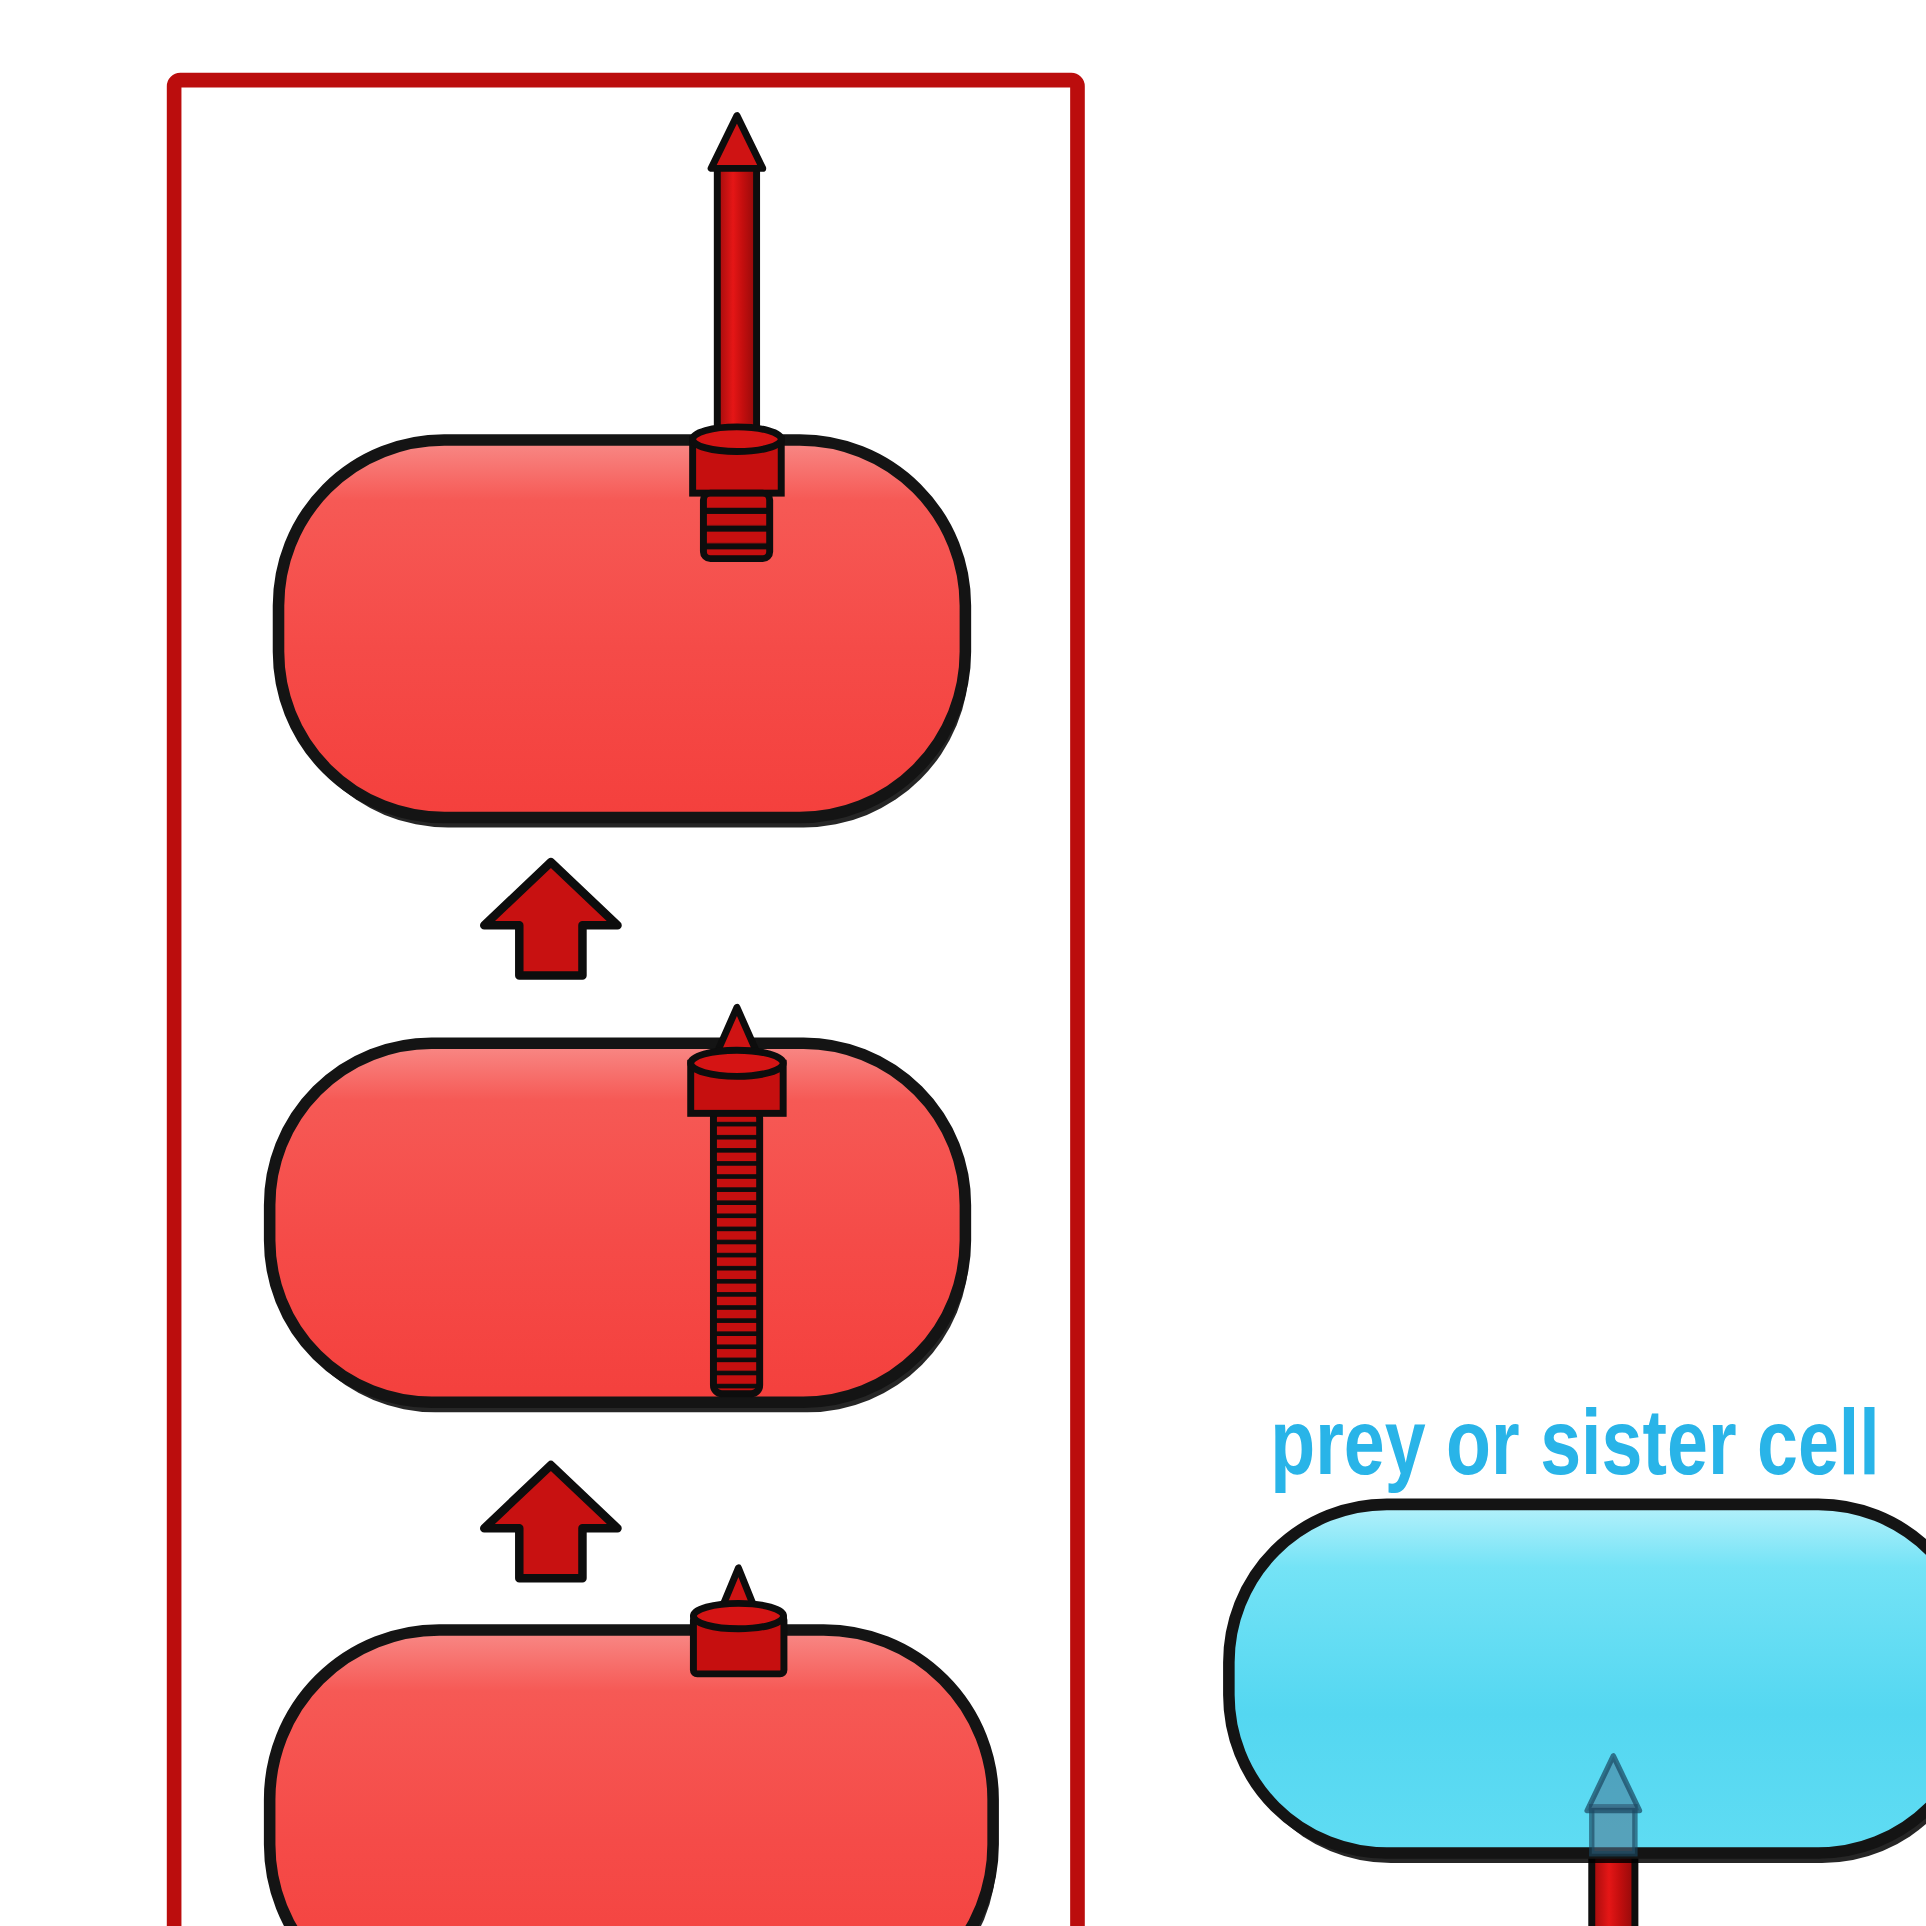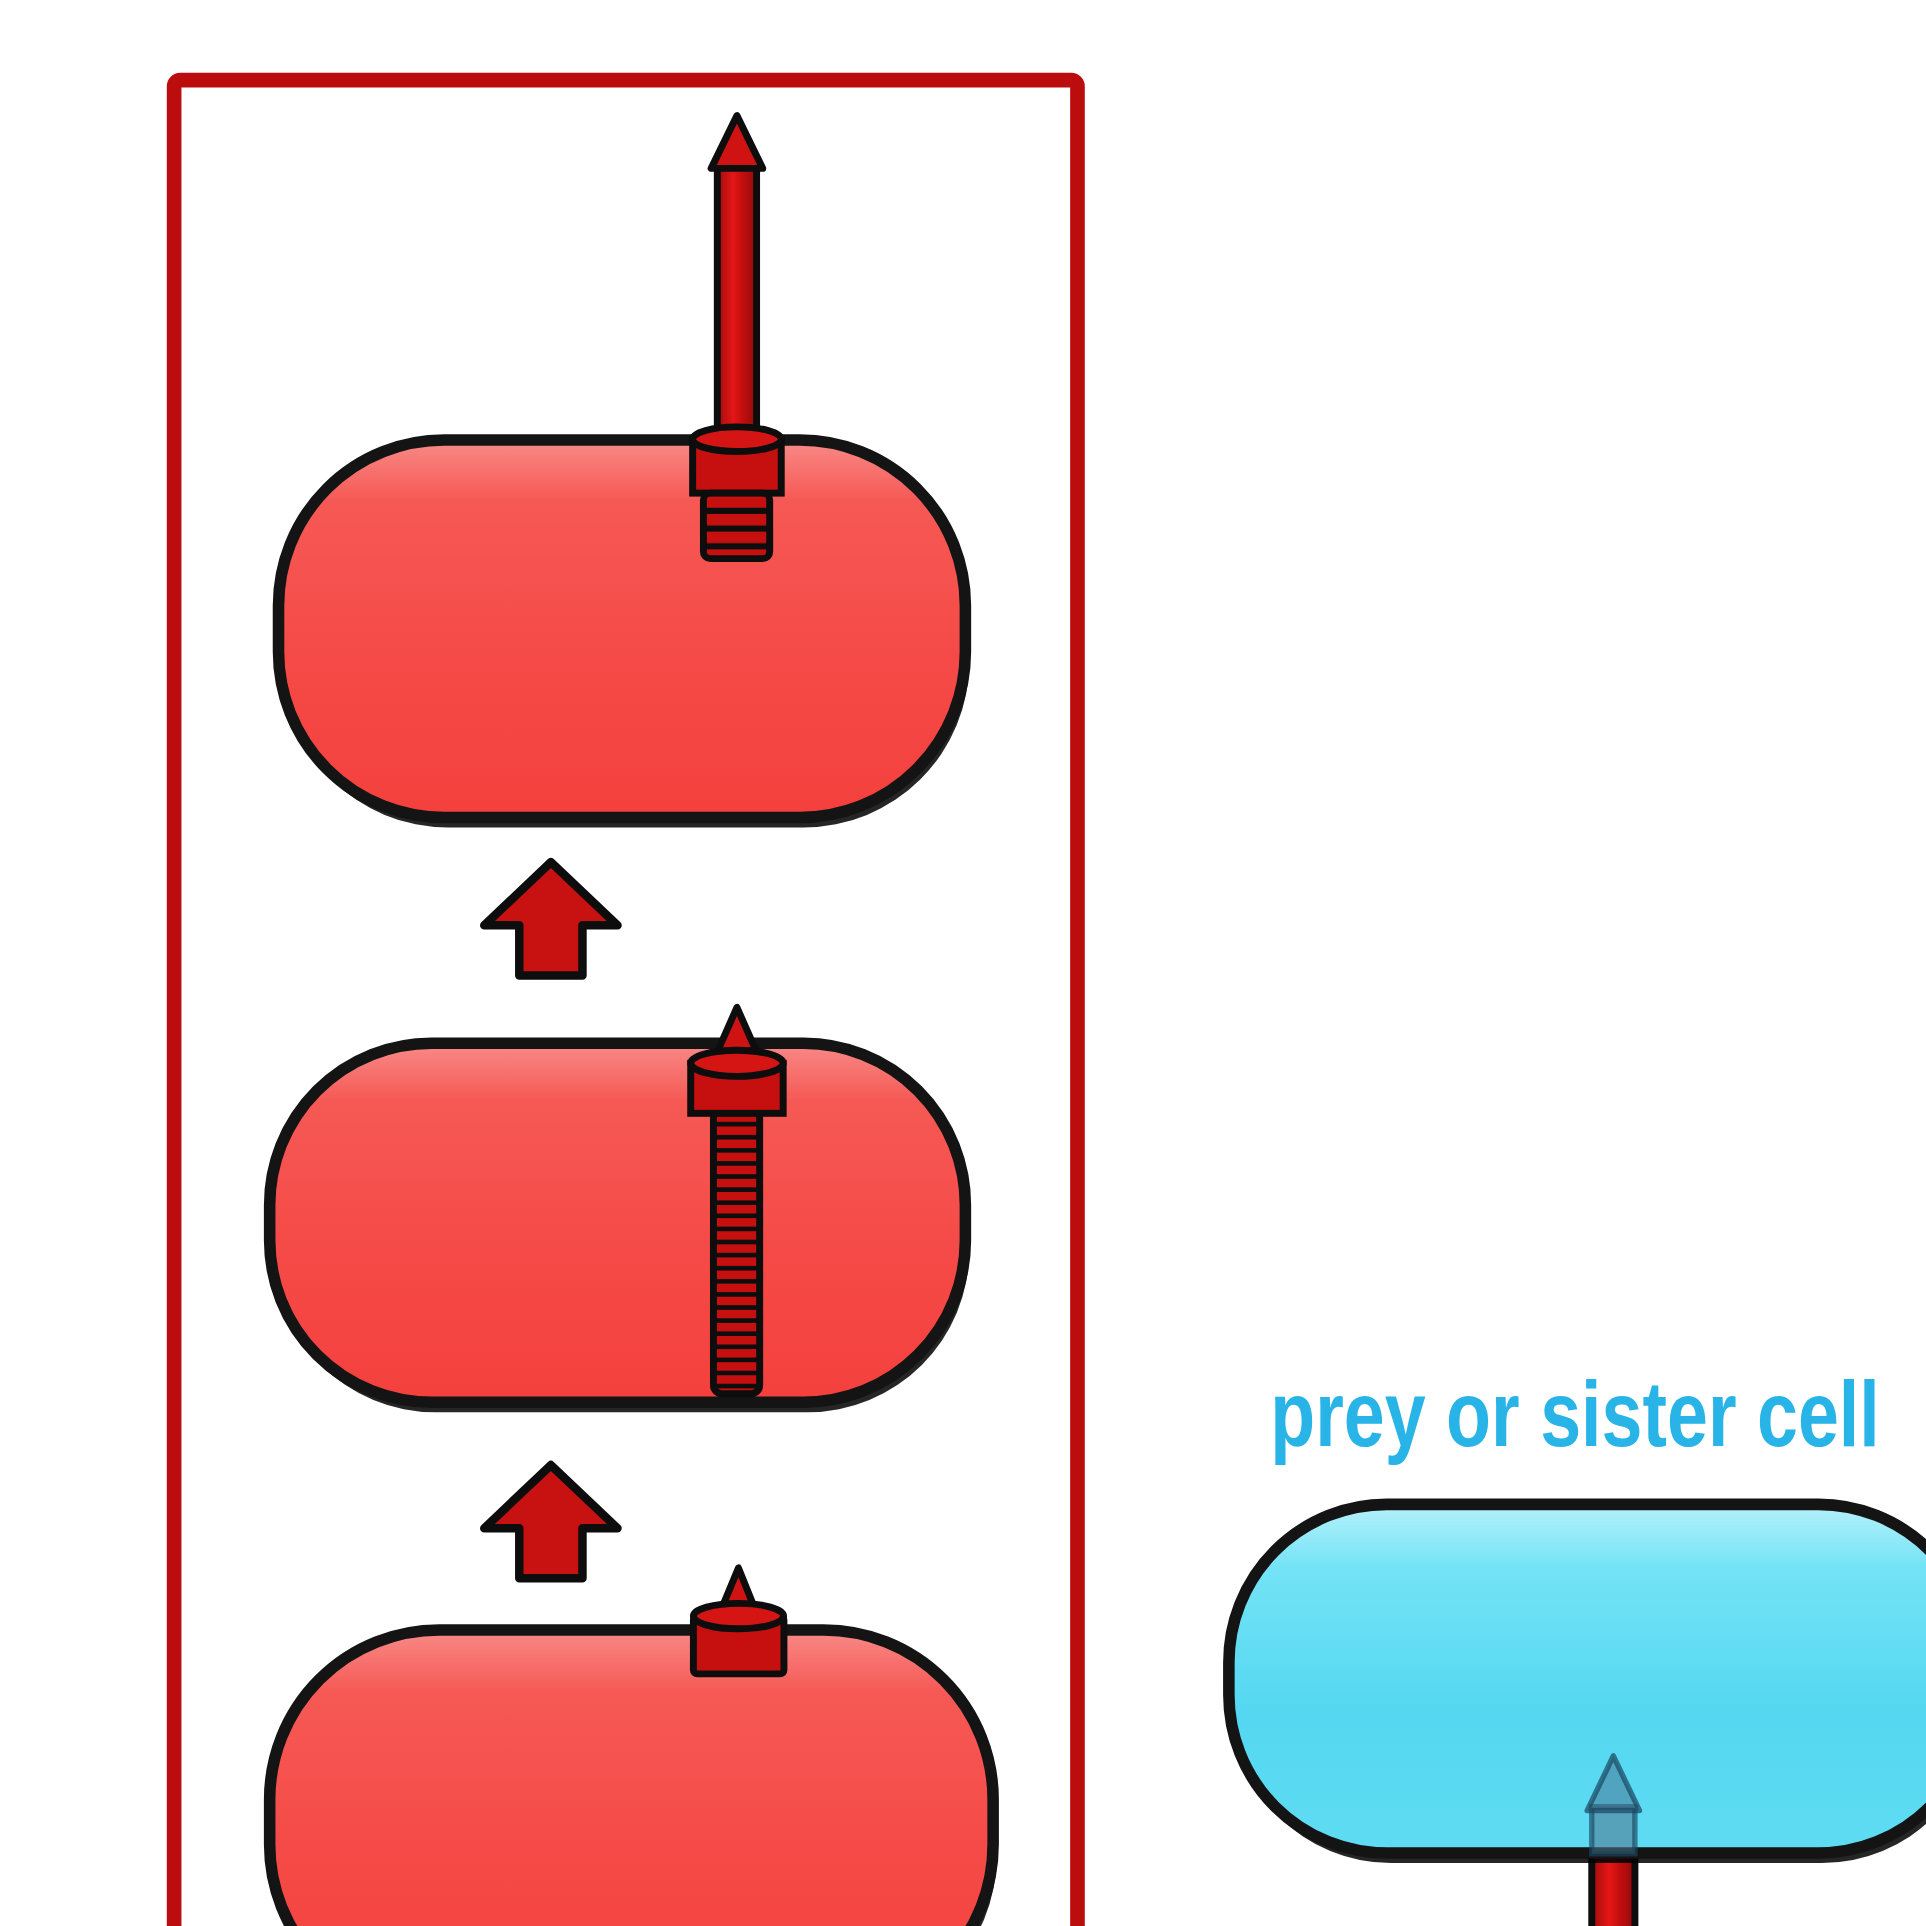--- a/index.html
+++ b/index.html
@@ -12,20 +12,21 @@
     font-family: "Liberation Sans", sans-serif;
   }
   #art { position: absolute; left: 0; top: 0; width: 2905px; height: 2657px; z-index: 1; }
   .lbl {
     position: absolute;
     z-index: 2;
     text-align: center;
     font-weight: bold;
     line-height: 1.05;
     white-space: nowrap;
+    margin-top: 28px;
   }
   .lbl > span { display: inline-block; transform: scaleX(0.80); transform-origin: 50% 50%; }
   .cyan-lbl { color: #29b4e8; font-size: 92px; }
   .cellStroke { stroke: #141414; stroke-width: 30px; }
   .mach { stroke: #0d0d0d; stroke-width: 18px; }
 </style>
 </head>
 <body>
 
 <div id="stage">

